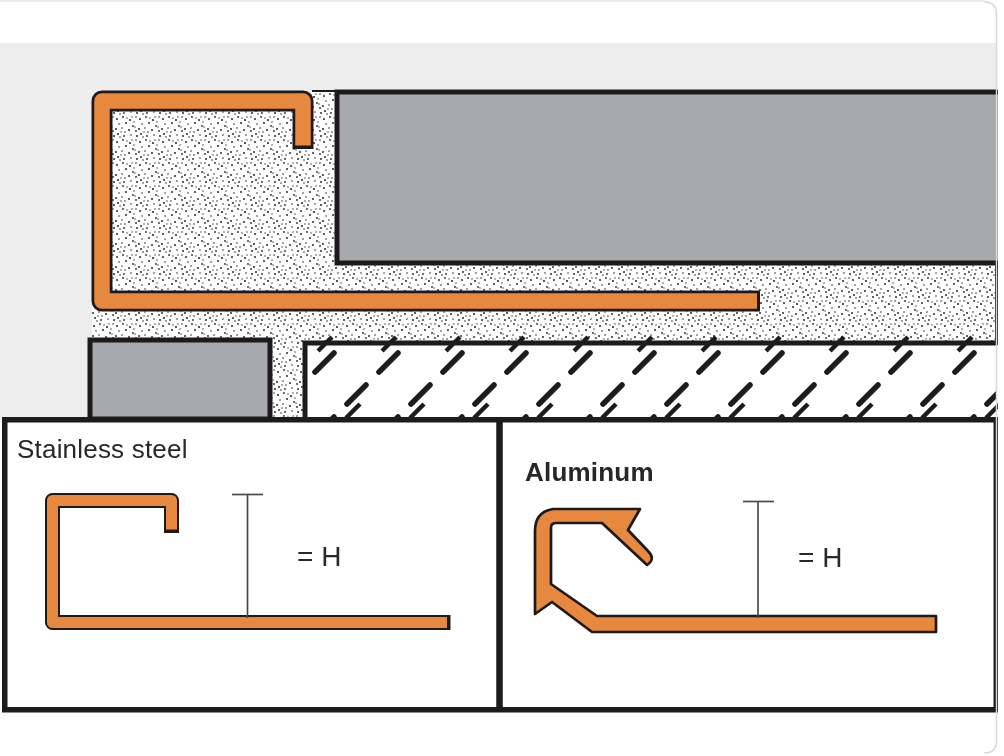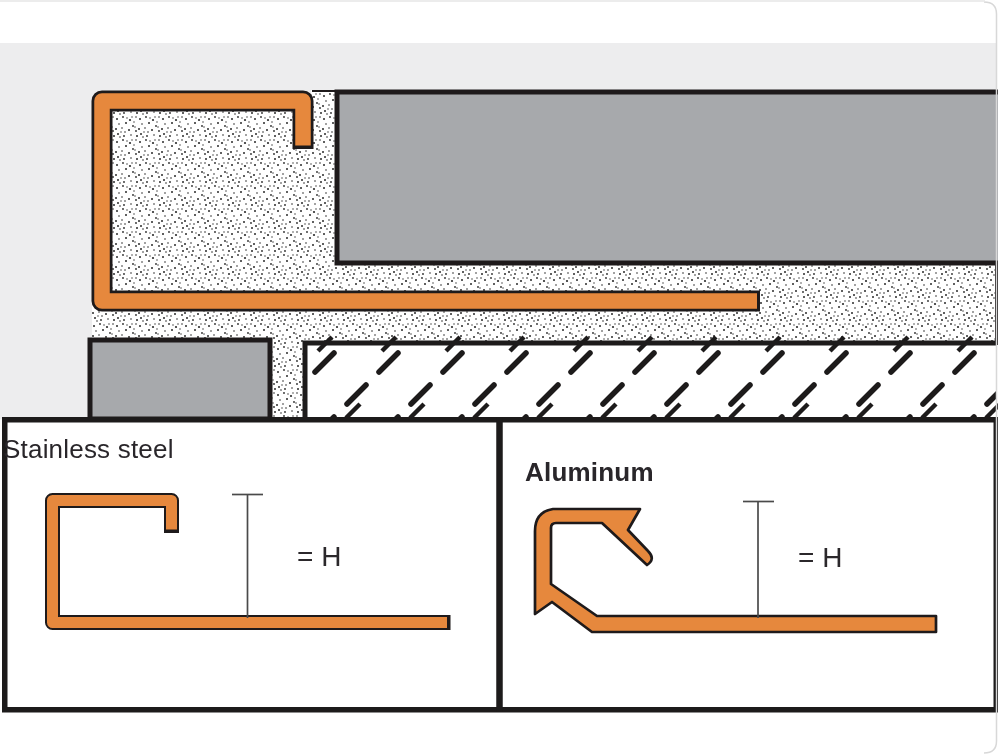--- a/index.html
+++ b/index.html
@@ -143,19 +143,19 @@
   <g stroke-width="1.7" stroke="#4A4A4A">
     <line x1="758" y1="502" x2="758" y2="618"></line>
     <line x1="743" y1="501.5" x2="774" y2="501.5"></line>
   </g>
 
   <rect x="998" y="0" width="6" height="756" fill="#ffffff"></rect>
   <path d="M 984 2 Q 996.5 2 996.5 14 L 996.5 741 Q 996.5 753 984 753" fill="none" stroke="#d8d8d8" stroke-width="1.5"></path>
   <line x1="0" y1="1" x2="985" y2="1" stroke="#e6e6e6" stroke-width="1.5"></line>
 </svg>
 
-<div class="txt panel-label" style="left:3px;top:436px;">Stainless steel</div>
+<div class="txt panel-label" style="left:17px;top:436px;">Stainless steel</div>
 
 <div class="txt dim-label" style="left:297px;top:543px;">= H</div>
 
 <div class="txt panel-label" style="left:525px;top:459px;font-weight:bold;">Aluminum</div>
 
 <div class="txt dim-label" style="left:798px;top:544px;">= H</div>
 
 </body></html>

